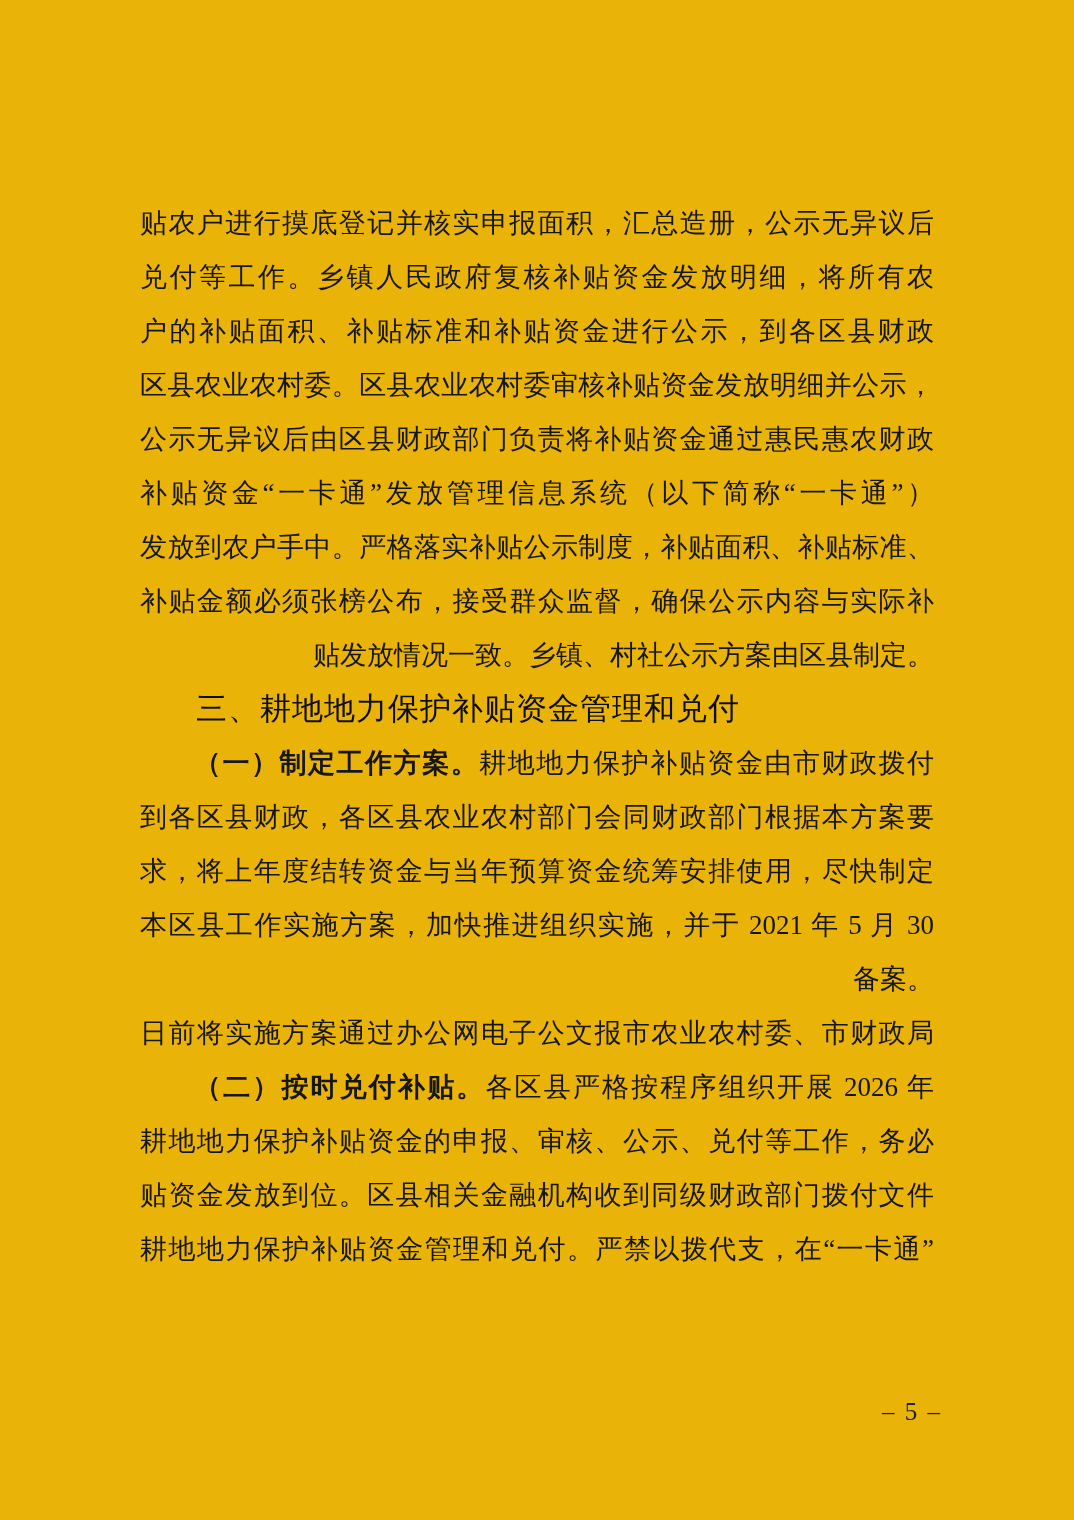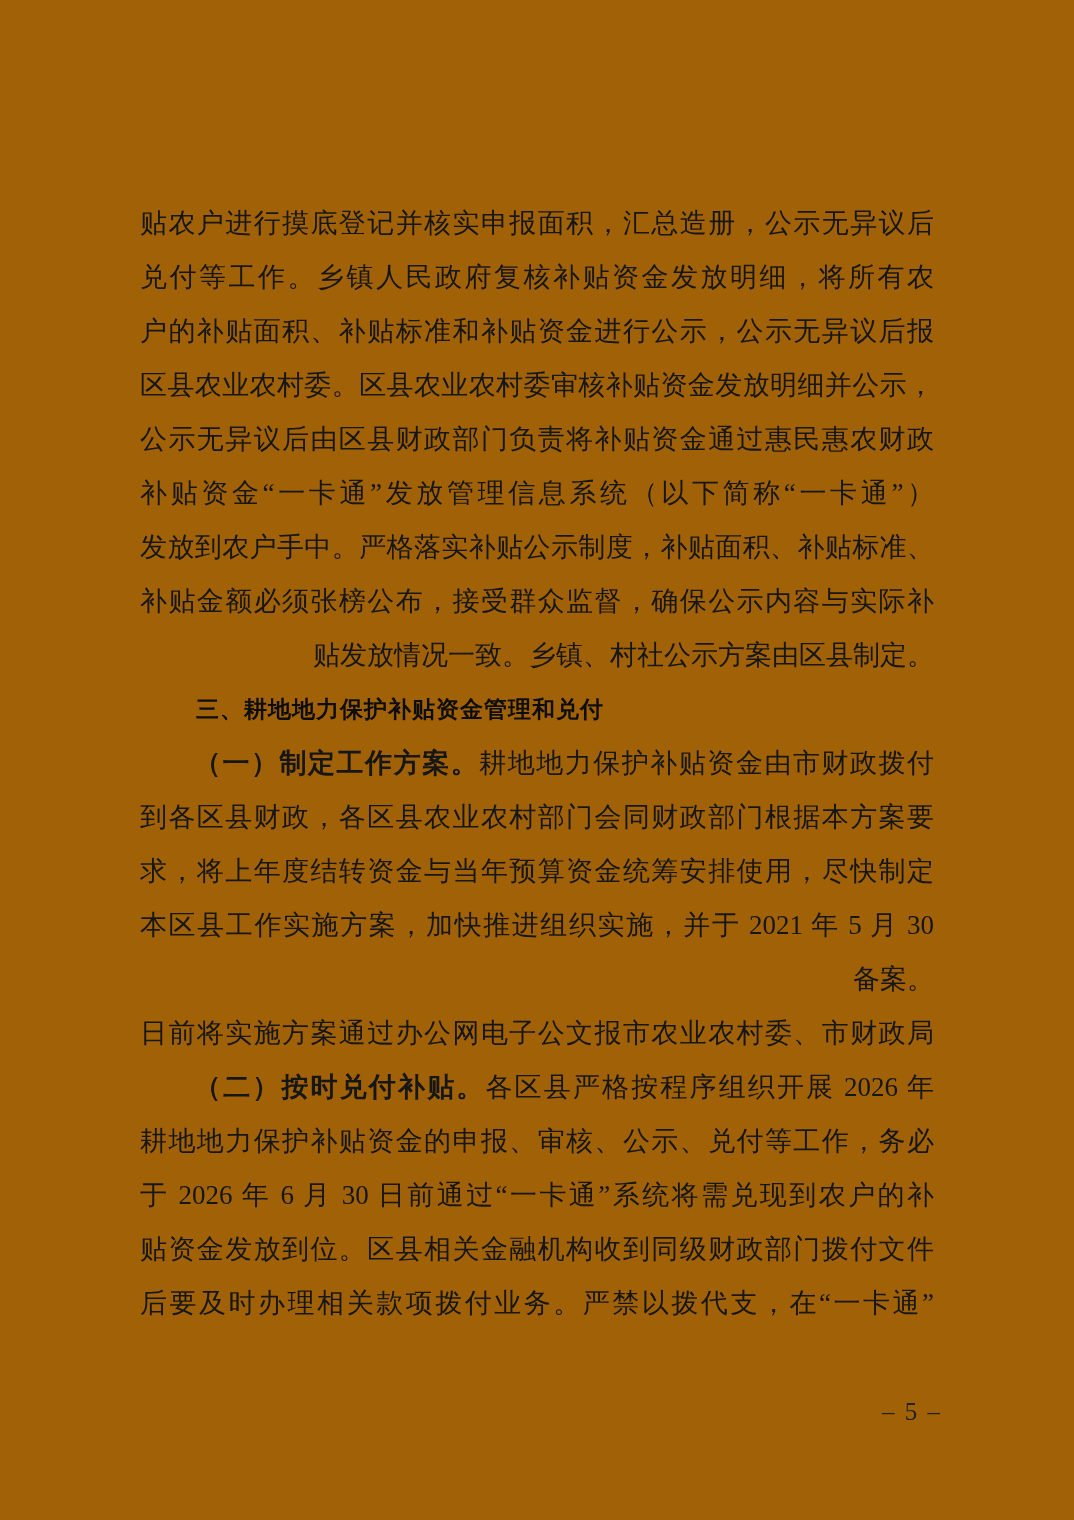--- a/index.html
+++ b/index.html
@@ -4,21 +4,21 @@
 <style>
   html, body {
     margin: 0;
     padding: 0;
     background: #ffffff;
   }
   .page {
     position: relative;
     width: 1074px;
     height: 1520px;
-    background: #a16207;
+    background: #eab308;
     color: #161616;
     font-family: "Liberation Serif", serif;
     overflow: hidden;
   }
   .content {
     position: absolute;
     left: 140px;
     top: 196px;
     width: 794px;
   }
@@ -31,24 +31,24 @@
     color: #161616;
   }
   .line.j {
     text-align: justify;
     text-align-last: justify;
     text-justify: inter-character;
   }
   .line.ind { text-indent: 54px; }
   .line b { font-weight: 700; }
   .heading {
-    font-size: 23px;
+    font-size: 31px;
     line-height: 54px;
     height: 54px;
-    font-weight: 700;
+    font-weight: 400;
     letter-spacing: 1px;
     text-indent: 56px;
     font-family: "Liberation Sans", sans-serif;
     color: #0d0d0d;
   }
   .page-number {
     position: absolute;
     top: 1398px;
     right: 132px;
     font-size: 25px;
@@ -58,39 +58,38 @@
   }
 </style>
 </head>
 <body>
 
 <div class="page">
   <div class="content">
       <div class="para">
         <div class="line j">贴农户进行摸底登记并核实申报面积，汇总造册，公示无异议后</div>
         <div class="line j">兑付等工作。乡镇人民政府复核补贴资金发放明细，将所有农</div>
-        <div class="line j">户的补贴面积、补贴标准和补贴资金进行公示，公示无异议后报</div>
+        <div class="line j">户的补贴面积、补贴标准和补贴资金进行公示，到各区县财政</div>
         <div class="line j">区县农业农村委。区县农业农村委审核补贴资金发放明细并公示，</div>
         <div class="line j">公示无异议后由区县财政部门负责将补贴资金通过惠民惠农财政</div>
         <div class="line j">补贴资金“一卡通”发放管理信息系统（以下简称“一卡通”）</div>
         <div class="line j">发放到农户手中。严格落实补贴公示制度，补贴面积、补贴标准、</div>
         <div class="line j">补贴金额必须张榜公布，接受群众监督，确保公示内容与实际补</div>
         <div class="line">贴发放情况一致。乡镇、村社公示方案由区县制定。</div>
       </div>
       <div class="heading">三、耕地地力保护补贴资金管理和兑付</div>
       <div class="para">
         <div class="line j ind"><b>（一）制定工作方案。</b>耕地地力保护补贴资金由市财政拨付</div>
         <div class="line j">到各区县财政，各区县农业农村部门会同财政部门根据本方案要</div>
         <div class="line j">求，将上年度结转资金与当年预算资金统筹安排使用，尽快制定</div>
         <div class="line j">本区县工作实施方案，加快推进组织实施，并于 2021 年 5 月 30</div>
         <div class="line">备案。</div>
         <div class="line j">日前将实施方案通过办公网电子公文报市农业农村委、市财政局</div>
       </div>
       <div class="para">
         <div class="line j ind"><b>（二）按时兑付补贴。</b>各区县严格按程序组织开展 2026 年</div>
         <div class="line j">耕地地力保护补贴资金的申报、审核、公示、兑付等工作，务必</div>
-        <div class="line j">于 2026 年 6 月 30 日前通过“一卡通”系统将需兑现到农户的补</div>
         <div class="line j">贴资金发放到位。区县相关金融机构收到同级财政部门拨付文件</div>
-        <div class="line j">后要及时办理相关款项拨付业务。严禁以拨代支，在“一卡通”</div>
+        <div class="line j">耕地地力保护补贴资金管理和兑付。严禁以拨代支，在“一卡通”</div>
       </div>
     </div>
   <div class="page-number">– 5 –</div>
 </div>
 
 </body></html>

